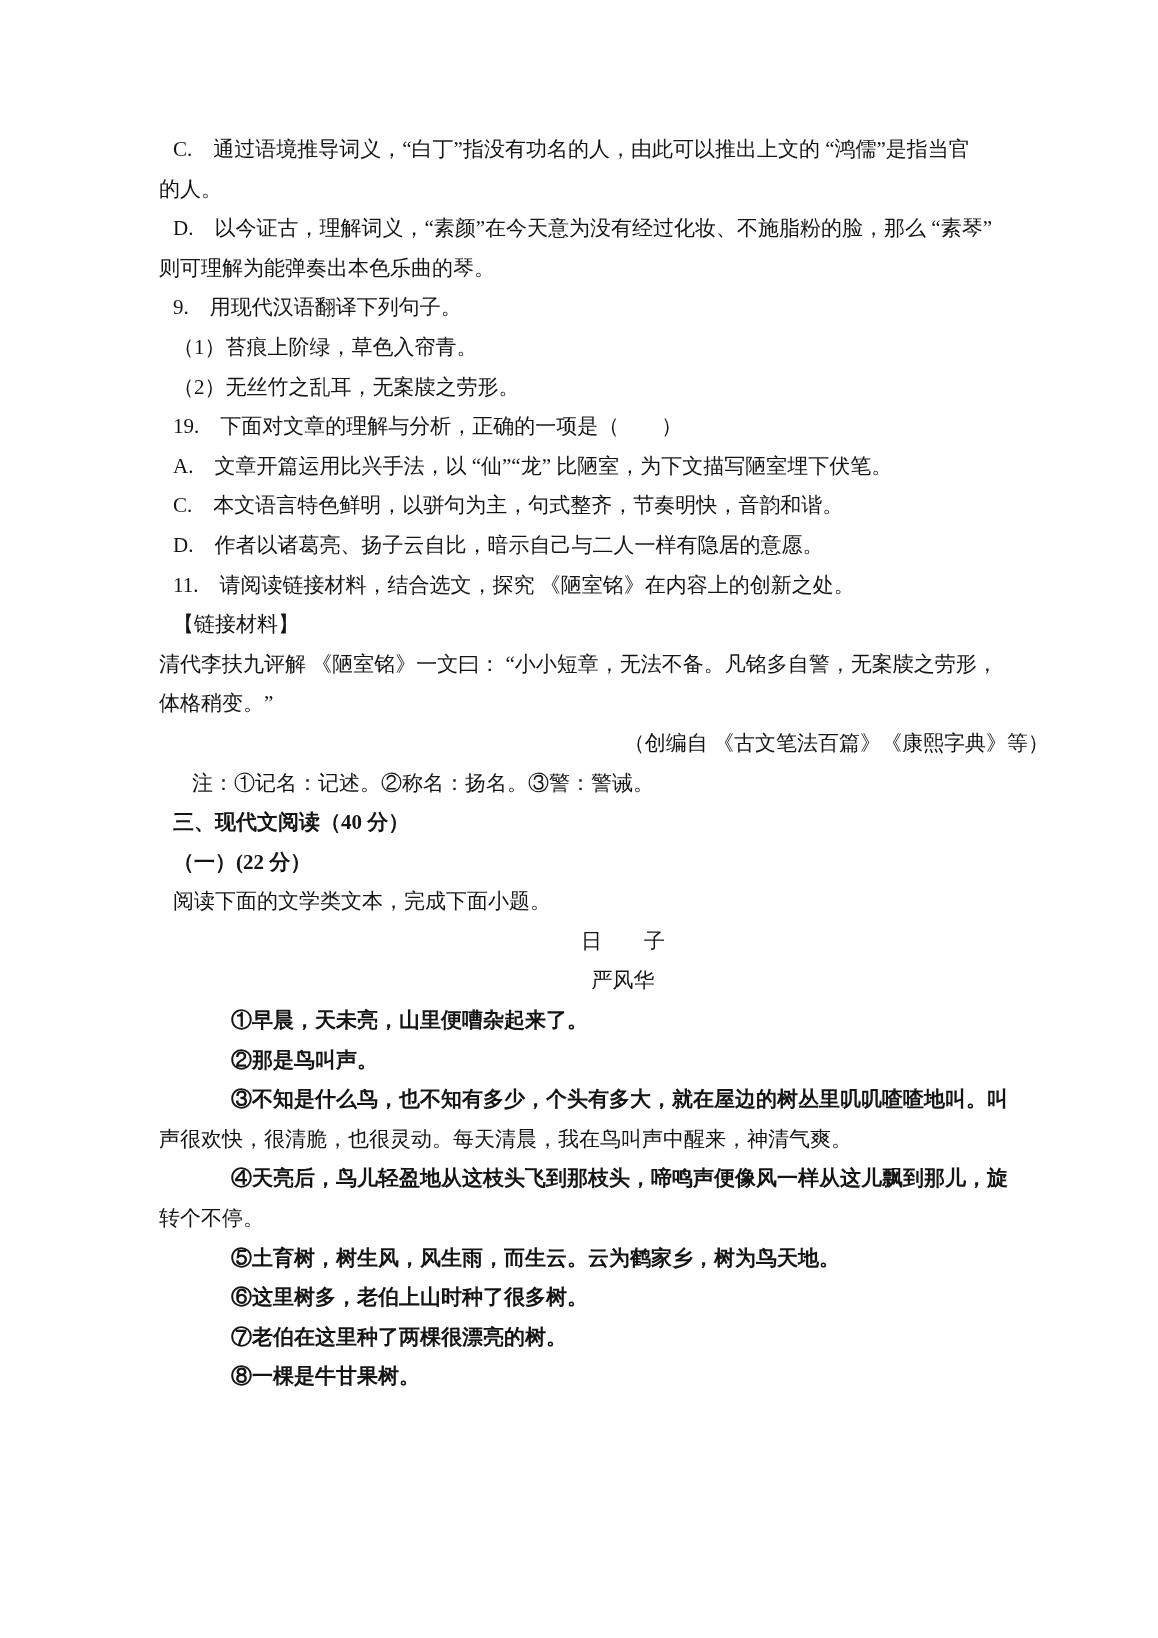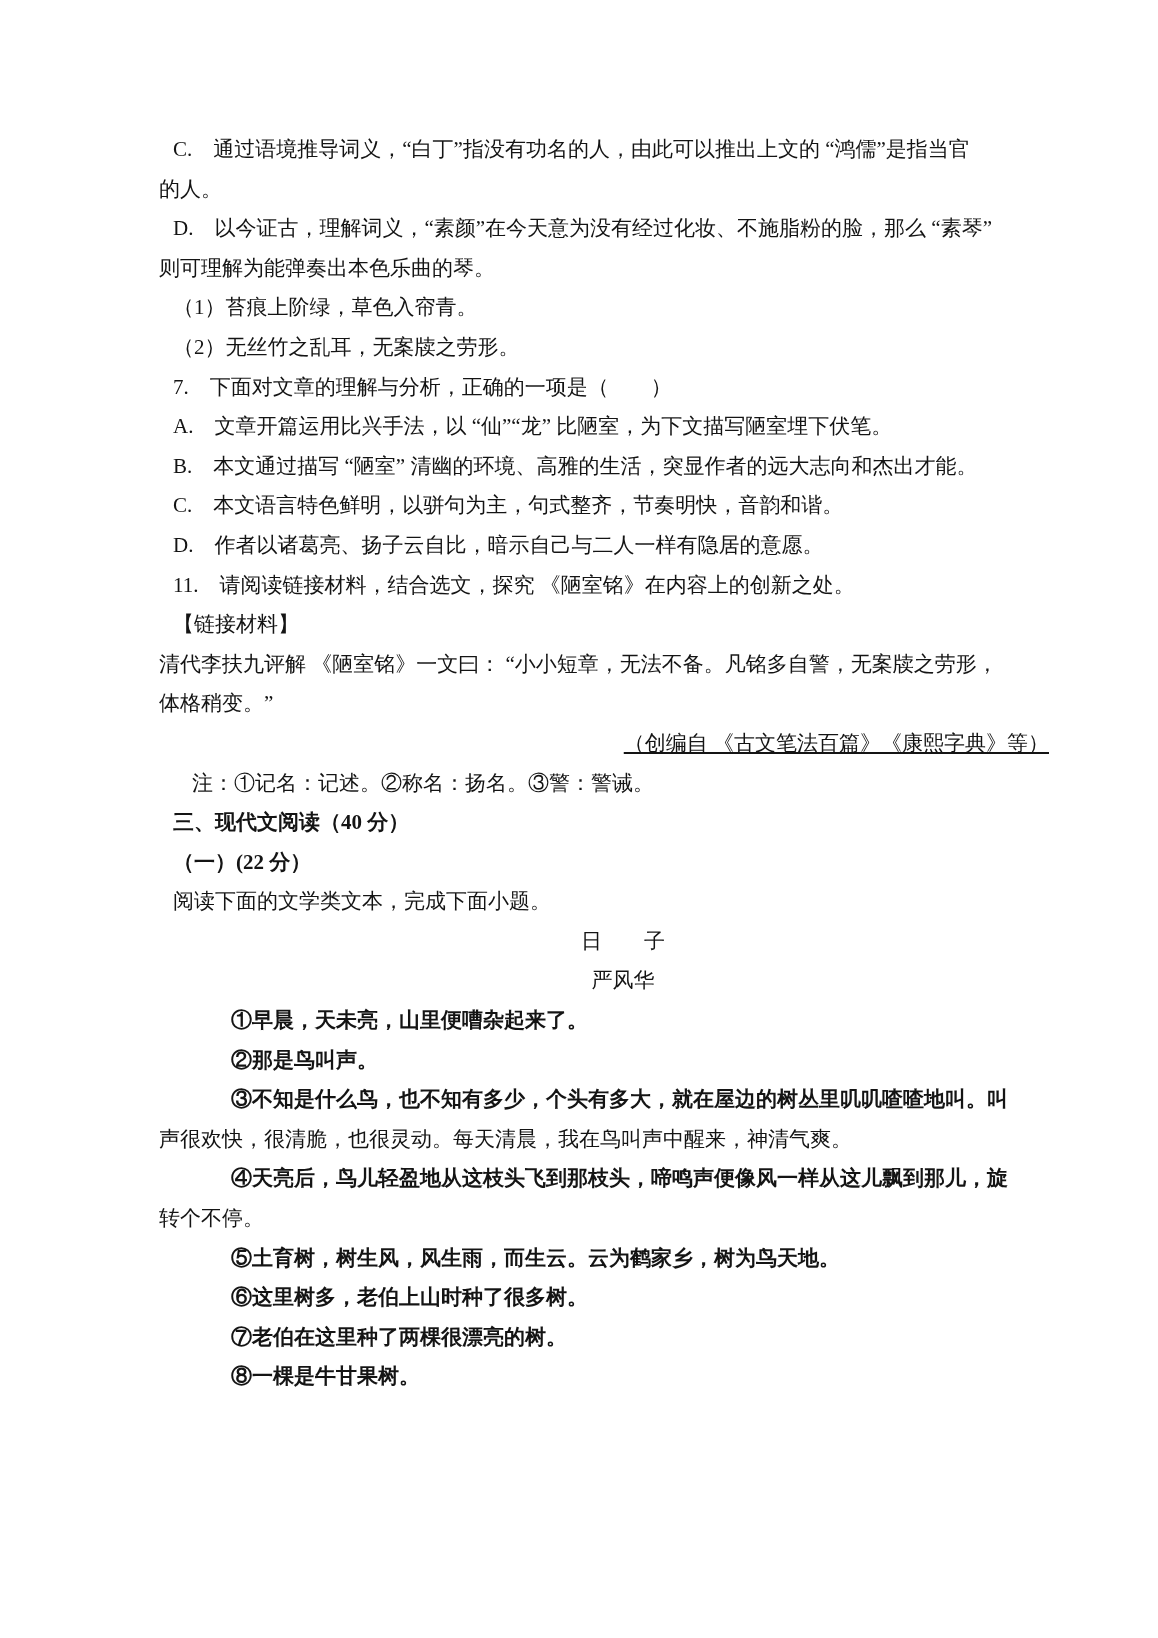--- a/index.html
+++ b/index.html
@@ -20,45 +20,45 @@
     height: 39.6px;
     line-height: 39.6px;
     font-size: 21px;
   }
   .q    { padding-left: 14px; }   
   .q2   { padding-left: 33px; }   
   .ind  { padding-left: 72px; font-weight: bold; }   
   .ind2 { padding-left: 45px; }   
   .bold { font-weight: bold; }
   .center { text-align: center; padding-left: 0; }
-  .right  { text-align: right; padding-right: 38px; text-decoration: underline; }
+  .right  { text-align: right; padding-right: 38px; }
   sup.ref {
     font-size: 13px;
     color: #999999;
     vertical-align: 7px;
     margin: 0 2px 0 5px;
     line-height: 0;
   }
 </style>
 </head>
 <body>
 
 <div class="page">
 
   <div class="line q">C.　通过语境推导词义，“白丁”指没有功名的人，由此可以推出上文的 “鸿儒”是指当官</div>
   <div class="line">的人。</div>
   <div class="line q">D.　以今证古，理解词义，“素颜”在今天意为没有经过化妆、不施脂粉的脸，那么 “素琴”</div>
   <div class="line">则可理解为能弹奏出本色乐曲的琴。</div>
 
+  <div class="line q">9.　用现代汉语翻译下列句子。</div>
   <div class="line q">（1）苔痕上阶绿，草色入帘青。</div>
   <div class="line q">（2）无丝竹之乱耳，无案牍之劳形。</div>
 
-  <div class="line q">7.　下面对文章的理解与分析，正确的一项是（　　）</div>
+  <div class="line q">19.　下面对文章的理解与分析，正确的一项是（　　）</div>
   <div class="line q">A.　文章开篇运用比兴手法，以 “仙”“龙” 比陋室，为下文描写陋室埋下伏笔。</div>
-  <div class="line q">B.　本文通过描写 “陋室” 清幽的环境、高雅的生活，突显作者的远大志向和杰出才能。</div>
   <div class="line q">C.　本文语言特色鲜明，以骈句为主，句式整齐，节奏明快，音韵和谐。</div>
   <div class="line q">D.　作者以诸葛亮、扬子云自比，暗示自己与二人一样有隐居的意愿。</div>
 
   <div class="line q">11.　请阅读链接材料，结合选文，探究 《陋室铭》在内容上的创新之处。</div>
 
   <div class="line q">【链接材料】</div>
 
 
   <div class="line">清代李扶九评解 《陋室铭》一文曰： “小小短章，无法不备。凡铭多自警，无案牍之劳形，</div>
   <div class="line">体格稍变。”</div>

